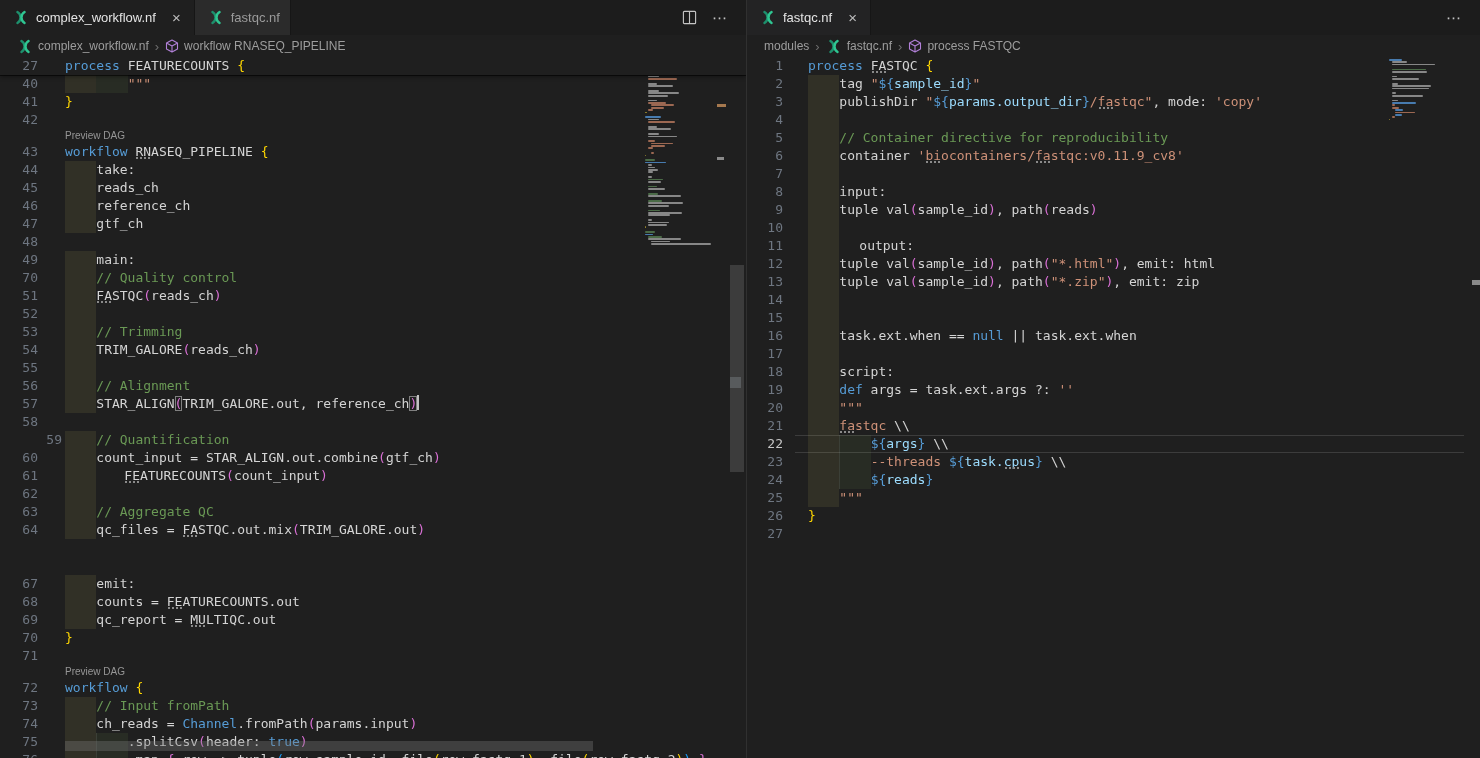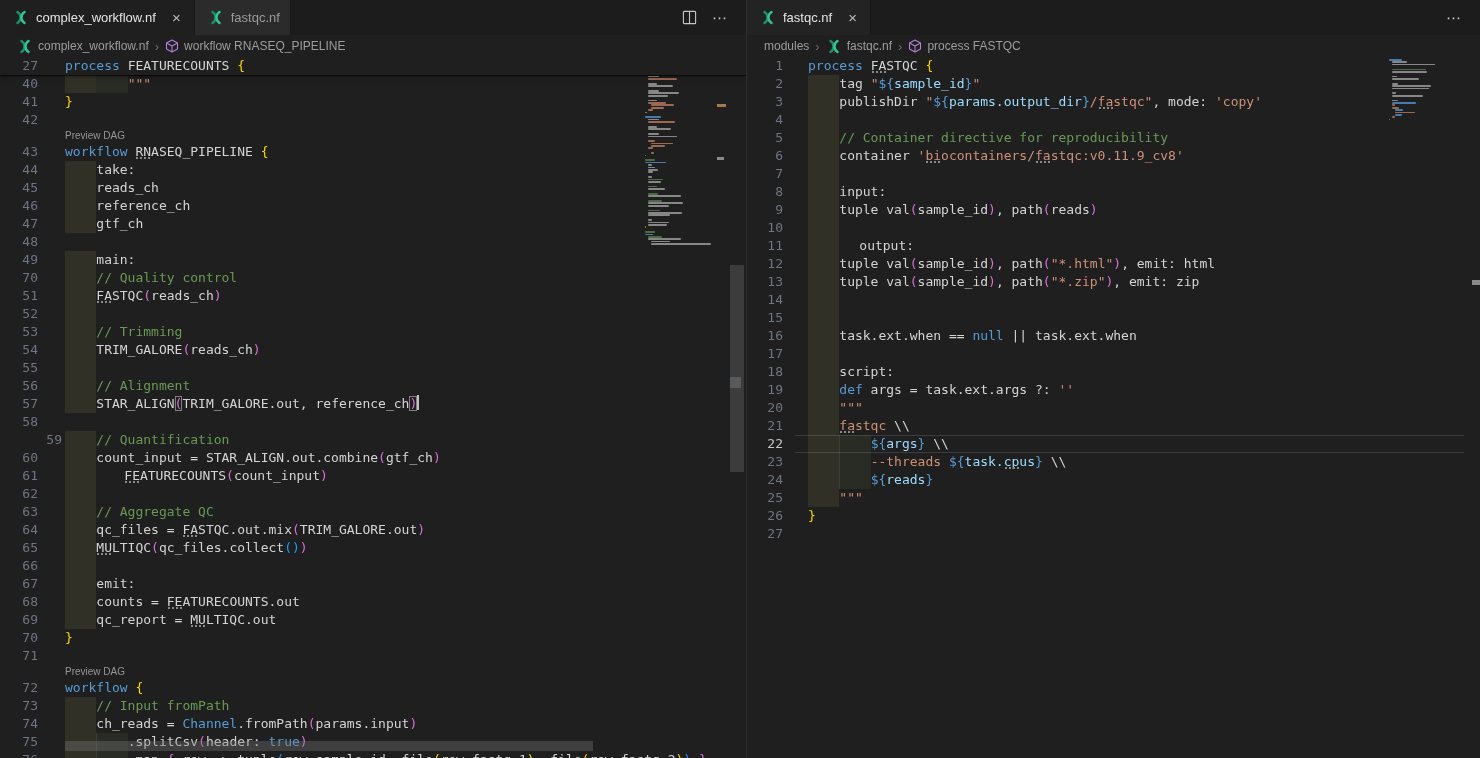--- a/index.html
+++ b/index.html
@@ -223,30 +223,20 @@
       <div class="row" style="top: 446px;">
         <div class="ln" style="width: 38px;">63</div>
         <div class="olive oliveA" style="left: 65px; width: 31.32px;"></div>
         <div class="code" style="left: 96.32px;"><span class="tok com">// Aggregate QC</span></div>
       </div>
       <div class="row" style="top: 464px;">
         <div class="ln" style="width: 38px;">64</div>
         <div class="olive oliveA" style="left: 65px; width: 31.32px;"></div>
         <div class="code" style="left: 96.32px;"><span class="tok w">qc_files = </span><span class="tok w h">FASTQC</span><span class="tok w">.out.mix</span><span class="tok b2">(</span><span class="tok w">TRIM_GALORE.out</span><span class="tok b2">)</span></div>
       </div>
-      <div class="row" style="top: 482px;">
-        <div class="ln" style="width: 38px;">65</div>
-        <div class="olive oliveA" style="left: 65px; width: 31.32px;"></div>
-        <div class="code" style="left: 96.32px;"><span class="tok w h">MULTIQC</span><span class="tok b2">(</span><span class="tok w">qc_files.collect</span><span class="tok b3">(</span><span class="tok b3">)</span><span class="tok b2">)</span></div>
-      </div>
-      <div class="row" style="top: 500px;">
-        <div class="ln" style="width: 38px;">66</div>
-        <div class="olive oliveA" style="left: 65px; width: 31.32px;"></div>
-        <div class="code" style="left: 65px;"></div>
-      </div>
       <div class="row" style="top: 518px;">
         <div class="ln" style="width: 38px;">67</div>
         <div class="olive oliveA" style="left: 65px; width: 31.32px;"></div>
         <div class="code" style="left: 96.32px;"><span class="tok w">emit:</span></div>
       </div>
       <div class="row" style="top: 536px;">
         <div class="ln" style="width: 38px;">68</div>
         <div class="olive oliveA" style="left: 65px; width: 31.32px;"></div>
         <div class="code" style="left: 96.32px;"><span class="tok w">counts = </span><span class="tok w h">FEATURECOUNTS</span><span class="tok w">.out</span></div>
       </div>

